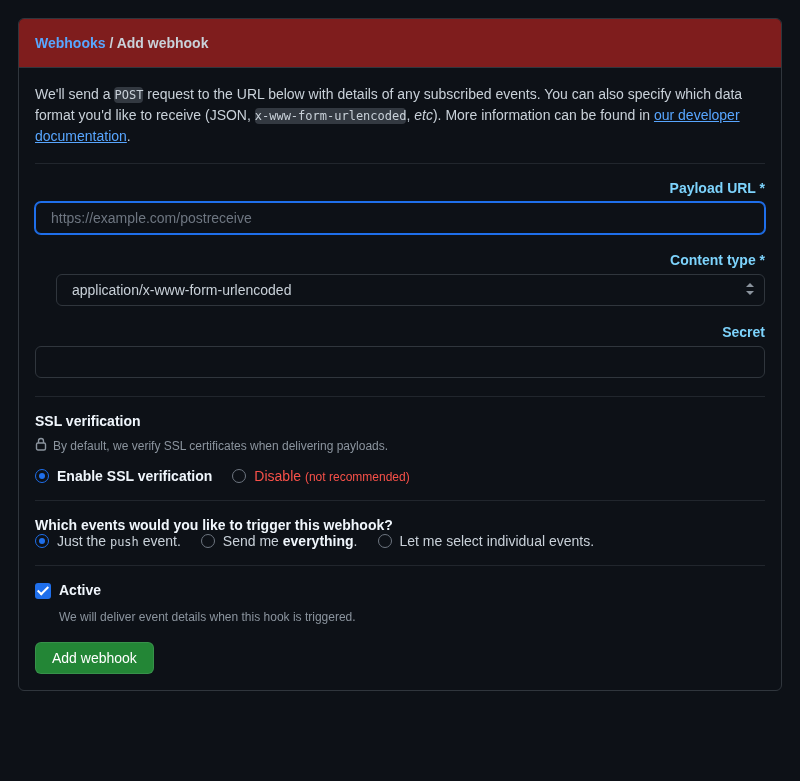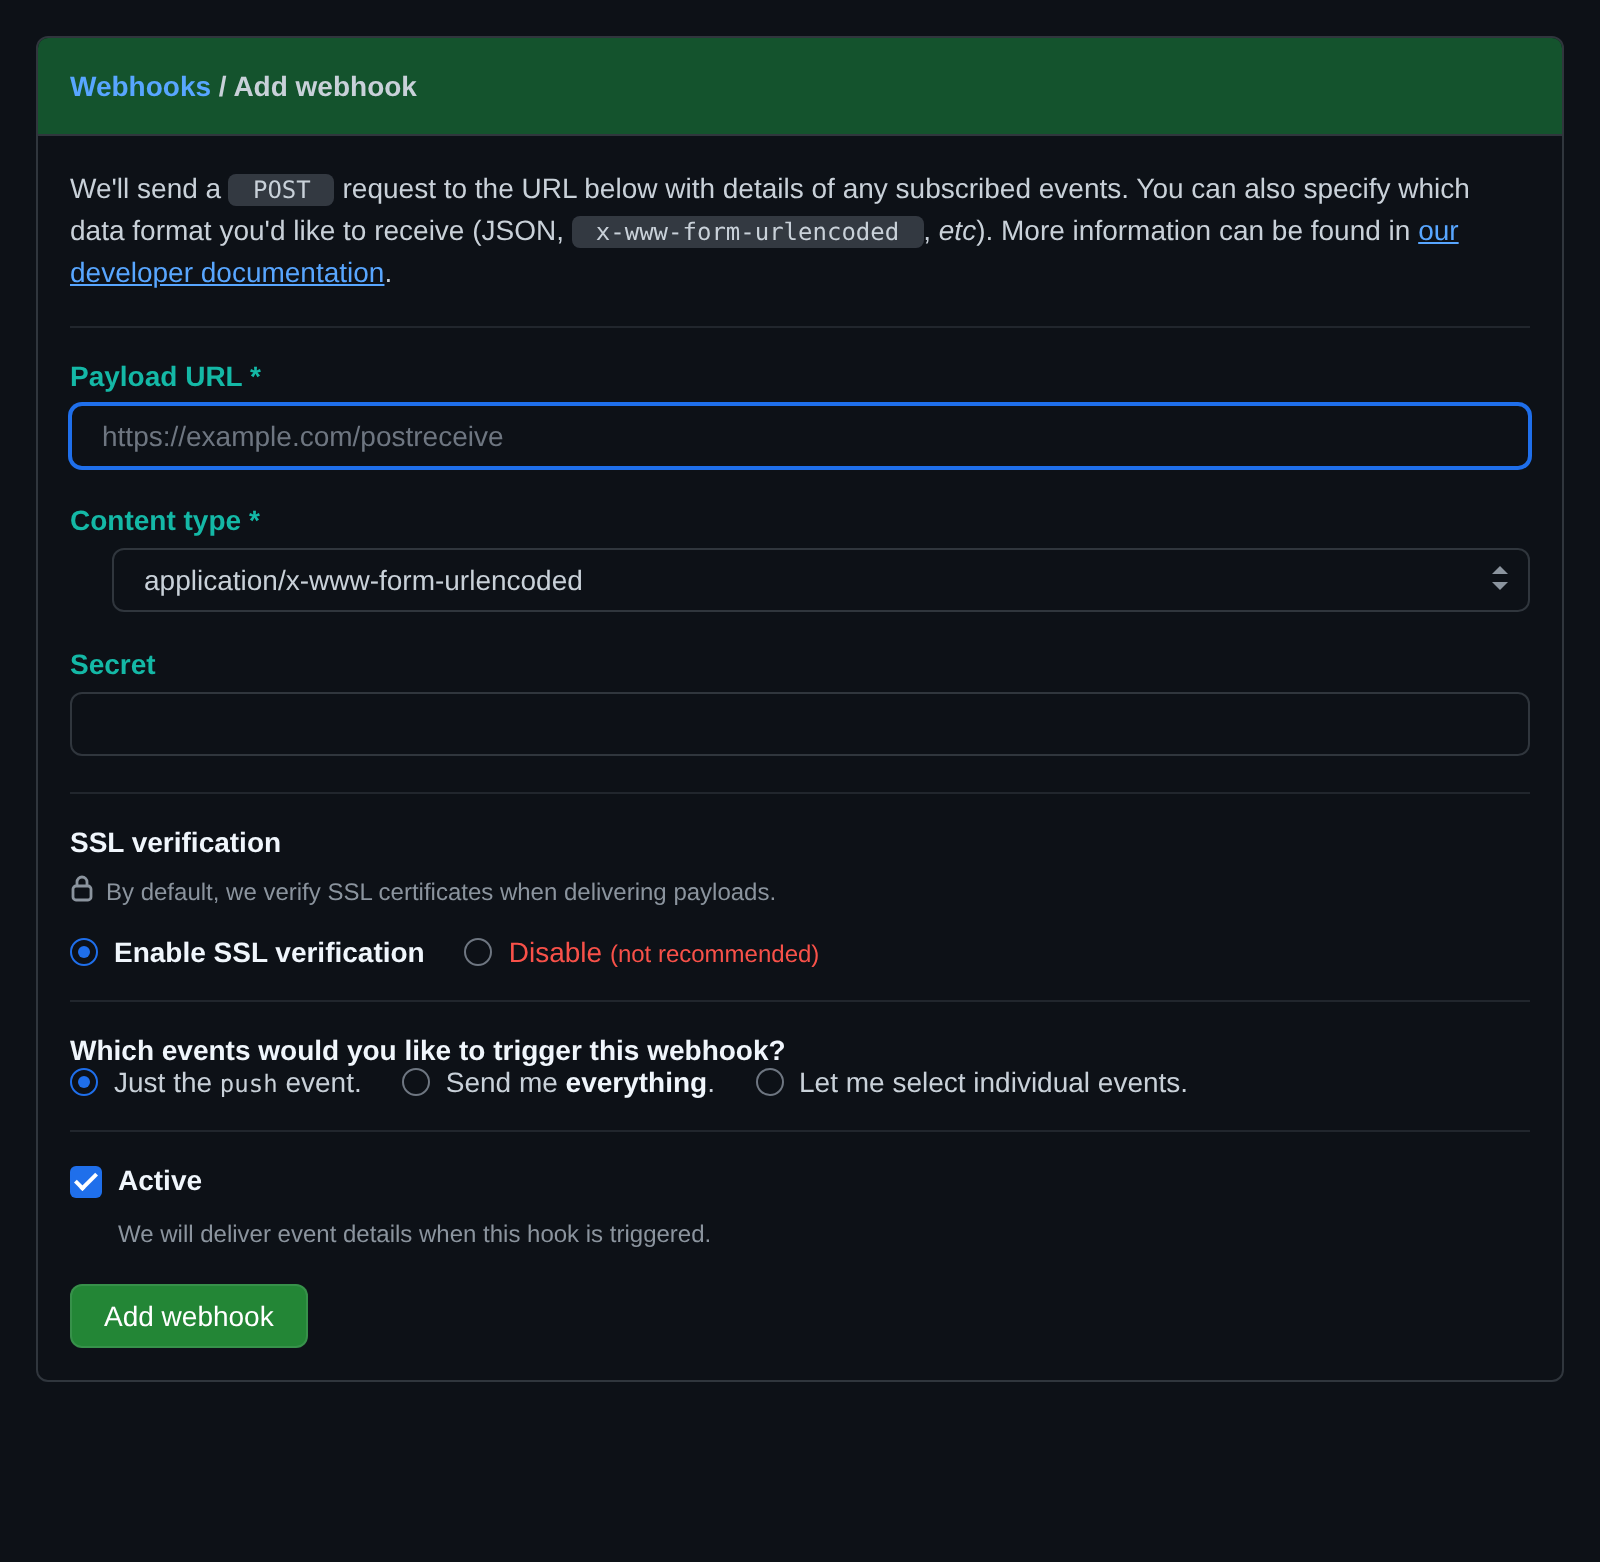--- a/index.html
+++ b/index.html
@@ -10,21 +10,21 @@
       font-size: 14px;
       padding: 18px;
       width: 800px;
     }
     .panel {
       border: 1px solid #30363d;
       border-radius: 6px;
       overflow: hidden;
     }
     .panel-header {
-      background: #14532d;
+      background: #7f1d1d;
       padding: 16px;
       border-bottom: 1px solid #30363d;
       font-size: 14px;
     }
     .panel-header a.crumb {
       color: #58a6ff;
       text-decoration: none;
       font-weight: 600;
     }
     .panel-header .sep { color: #c9d1d9; font-weight: 600; }
@@ -34,38 +34,39 @@
     }
     .intro {
       color: #c9d1d9;
       line-height: 1.5;
       margin-bottom: 16px;
     }
     code.inline {
       font-family: ui-monospace, SFMono-Regular, Menlo, monospace;
       font-size: 12px;
       background: rgba(110,118,129,0.4);
-      padding: 1px 12px;
+      padding: 1px 0;
       border-radius: 4px;
     }
     a.doclink {
       color: #58a6ff;
       text-decoration: underline;
     }
     hr.divider {
       border: none;
       border-top: 1px solid #21262d;
       margin: 16px 0;
     }
     .form-group { margin-bottom: 18px; }
     .form-label {
       display: block;
       font-weight: 600;
-      color: #14b8a6;
+      color: #7dd3fc;
       margin-bottom: 6px;
+      text-align: right;
     }
     .text-input, .select-input {
       width: 100%;
       background: #0d1117;
       border: 1px solid #30363d;
       border-radius: 6px;
       color: #c9d1d9;
       padding: 6px 15px;
       font-size: 14px;
       height: 32px;

